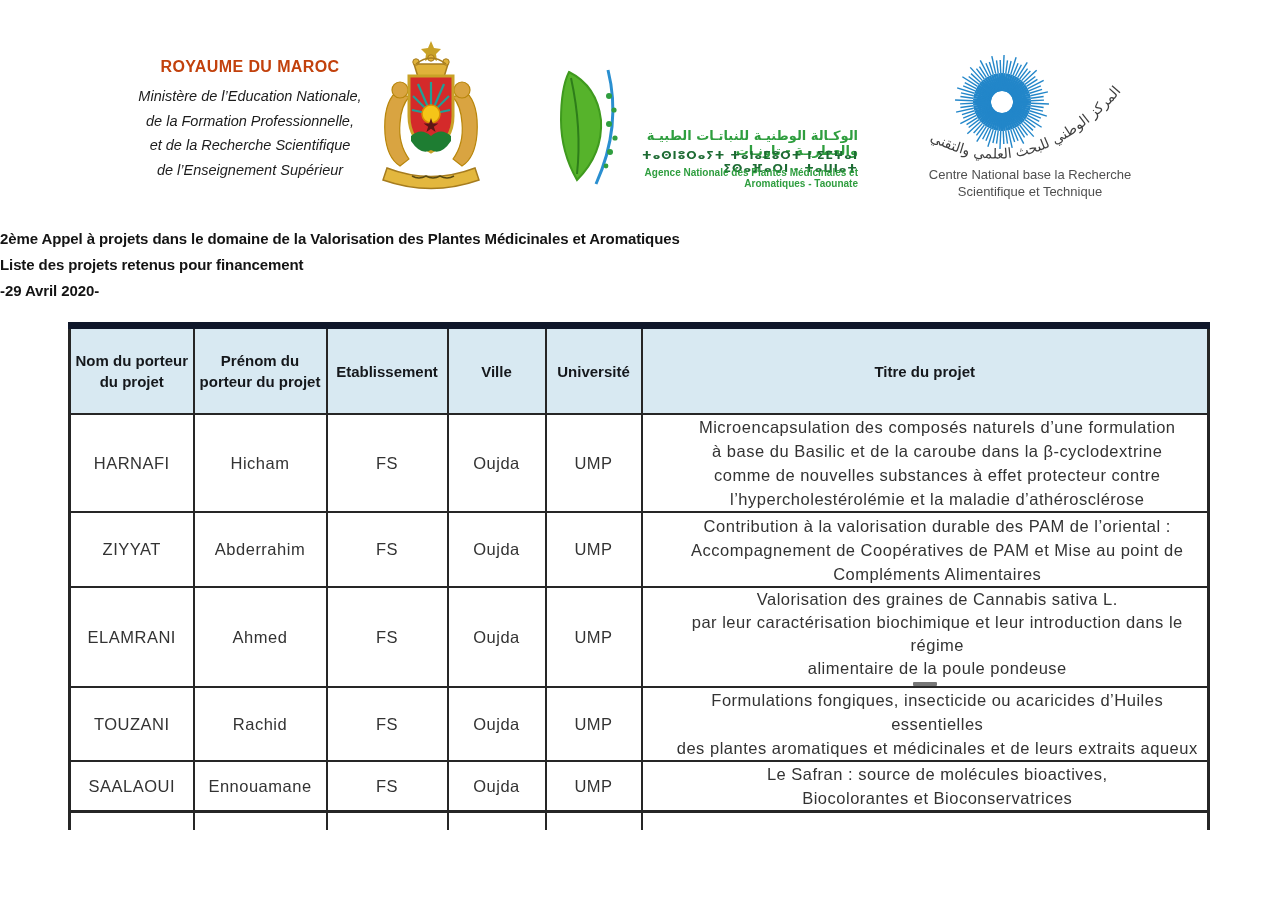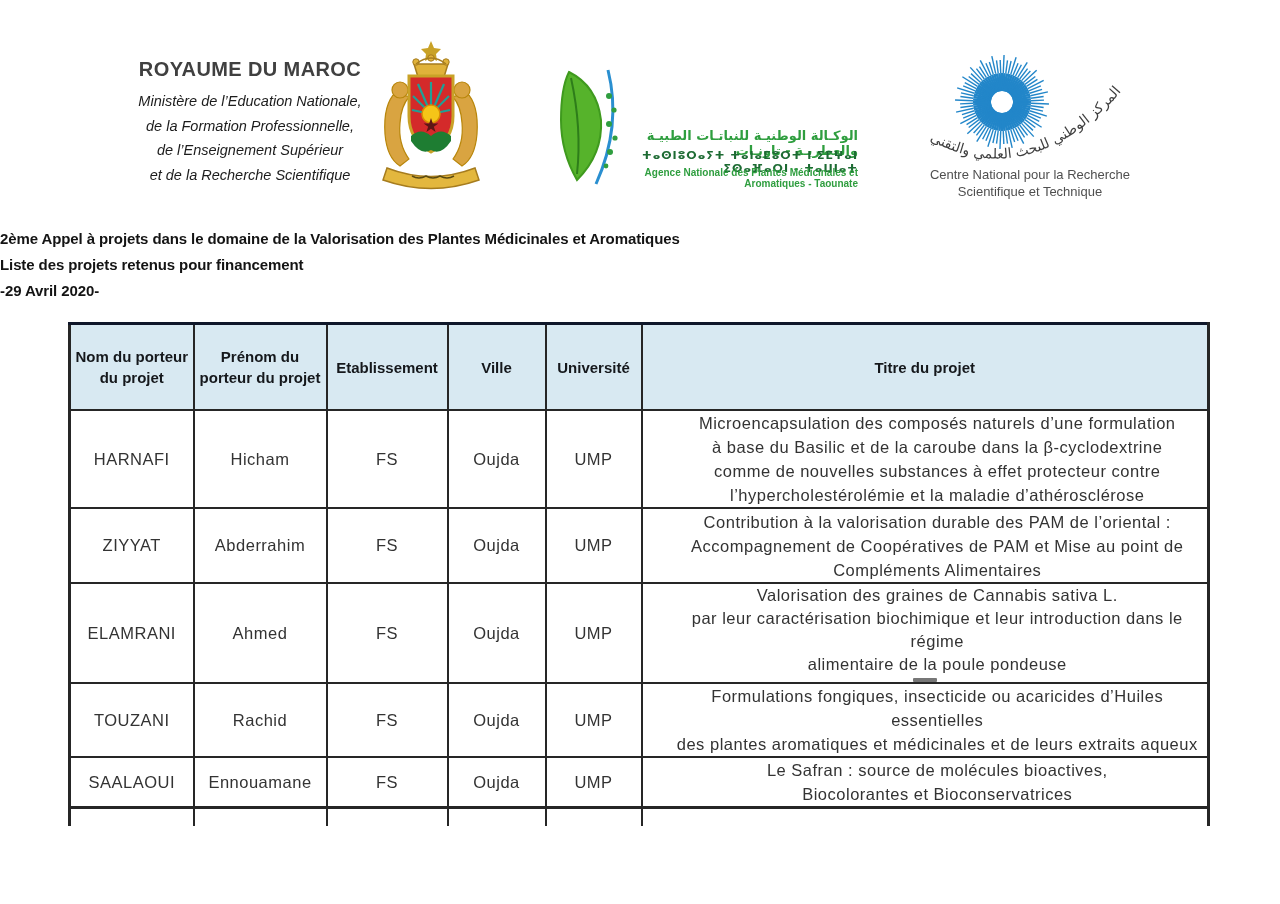--- a/index.html
+++ b/index.html
@@ -4,21 +4,21 @@
 <style>
   html,body{margin:0;padding:0;}
   body{
     width:1280px;height:904px;background:#ffffff;position:relative;
     font-family:"Liberation Sans", sans-serif;color:#2e2e2e;overflow:hidden;
   }
   .abs{position:absolute;}
 
   
   #ministry{left:118px;top:58px;width:264px;text-align:center;}
-  .ministry-title{color:#404040;font-weight:bold;font-size:20px;letter-spacing:.4px;margin-bottom:8px;}
+  .ministry-title{color:#c2410c;font-weight:bold;font-size:16px;letter-spacing:.4px;margin-bottom:8px;}
   .ministry-line{font-style:italic;font-size:14.5px;line-height:24.5px;color:#1c1c1c;font-weight:500;}
 
   
   #coat-of-arms{left:374px;top:40px;}
   #anpma{left:556px;top:62px;width:300px;height:122px;}
   #anpma-leaf{left:0;top:6px;}
   #anpma-acronym{left:62px;top:2px;font-weight:bold;font-size:54px;line-height:1;letter-spacing:5px;font-family:"DejaVu Sans",sans-serif;}
   .anpma-green{color:#1f8a3d;}
   .anpma-red{color:#e2392b;}
   .anpma-line{left:44px;width:258px;text-align:right;font-weight:bold;}
@@ -30,21 +30,21 @@
   #cnrst-caption{left:0;top:116px;width:264px;text-align:center;color:#4f4f4f;font-size:13px;line-height:17px;}
 
   
   #title-block{left:0;top:226px;width:1280px;font-weight:bold;color:#141414;}
   .doc-title-line{font-size:15px;line-height:26px;letter-spacing:-.1px;}
 
   
   #table-wrap{left:68px;top:322px;}
   table.projects{
     border-collapse:collapse;table-layout:fixed;width:1139px;
-    border-top:3px solid #0f172a;border-left:3px solid #262626;border-right:3px solid #262626;
+    border-top:7px solid #0f172a;border-left:3px solid #262626;border-right:3px solid #262626;
   }
   table.projects th, table.projects td{border:2px solid #262626;padding:0 4px;overflow:hidden;}
   table.projects thead th{
     background:#d8e9f2;font-size:15px;font-weight:bold;color:#15181c;
     height:84px;text-align:center;vertical-align:middle;line-height:21px;
   }
   table.projects tbody td{
     font-size:16.5px;letter-spacing:.5px;text-align:center;vertical-align:middle;color:#333;background:#fff;
   }
   td.titre{font-size:15px;letter-spacing:0;line-height:24px;color:#2b2b2b;}
@@ -53,22 +53,22 @@
   tr.stub-row td{border-bottom:none;height:17px;background:#fff;}
   .artifact{display:block;margin:2px auto 0;width:24px;height:4px;background:#4a4a4a;opacity:.75;border-radius:1px;}
 </style>
 </head>
 <body>
 
 <div id="ministry" class="abs">
   <div class="ministry-title">ROYAUME DU MAROC</div>
   <div class="ministry-line">Ministère de l’Education Nationale,</div>
   <div class="ministry-line">de la Formation Professionnelle,</div>
+  <div class="ministry-line">et de la Recherche Scientifique</div>
   <div class="ministry-line">de l’Enseignement Supérieur</div>
-  <div class="ministry-line">et de la Recherche Scientifique</div>
 </div>
 
 <svg id="coat-of-arms" class="abs" width="114" height="158" viewBox="0 0 114 158">
 
   <path d="M57 1 l3 7 7 1 -5 5 1 7 -6 -3 -6 3 1 -7 -5 -5 7 -1 z" fill="#c9a227"></path>
 
   <path d="M40 24 h34 l-4 13 h-26 z" fill="#e0b23a" stroke="#a67c1e" stroke-width="1.5"></path>
   <circle cx="42" cy="22" r="3.2" fill="#e0b23a" stroke="#a67c1e"></circle>
   <circle cx="57" cy="18" r="3.2" fill="#e0b23a" stroke="#a67c1e"></circle>
   <circle cx="72" cy="22" r="3.2" fill="#e0b23a" stroke="#a67c1e"></circle>
@@ -269,21 +269,21 @@
         <line x1="132.7519009798405" y1="48.2147404256185" x2="145.64068417770005" y2="46.51789992675783" stroke-width="1.4"></line>
         <line x1="114.9581416790092" y1="51.04128682977576" x2="132.8896462446606" y2="49.47248346031791" stroke-width="2.6"></line>
         <line x1="132.97239842587388" y1="50.73503776640525" x2="145.960025306438" y2="50.16798573065588" stroke-width="1.4"></line>
       </g>
     <path id="cnrst-arc" d="M 28 88 Q 104 132 178 82 Q 220 52 240 18" fill="none"></path>
     <text font-size="14" fill="#3f3f3f" font-family="DejaVu Sans, sans-serif">
       <textPath href="#cnrst-arc" startOffset="4">المركز الوطني للبحث العلمي والتقني</textPath>
     </text>
   </svg>
   <div id="cnrst-caption" class="abs">
-    <div>Centre National pour la Recherche</div>
+    <div>Centre National base la Recherche</div>
     <div>Scientifique et Technique</div>
   </div>
 </div>
 
 <div id="title-block" class="abs">
   <div class="doc-title-line">2ème Appel à projets dans le domaine de la Valorisation des Plantes Médicinales et Aromatiques</div>
   <div class="doc-title-line">Liste des projets retenus pour financement</div>
   <div class="doc-title-line">-29 Avril 2020-</div>
 </div>
 

